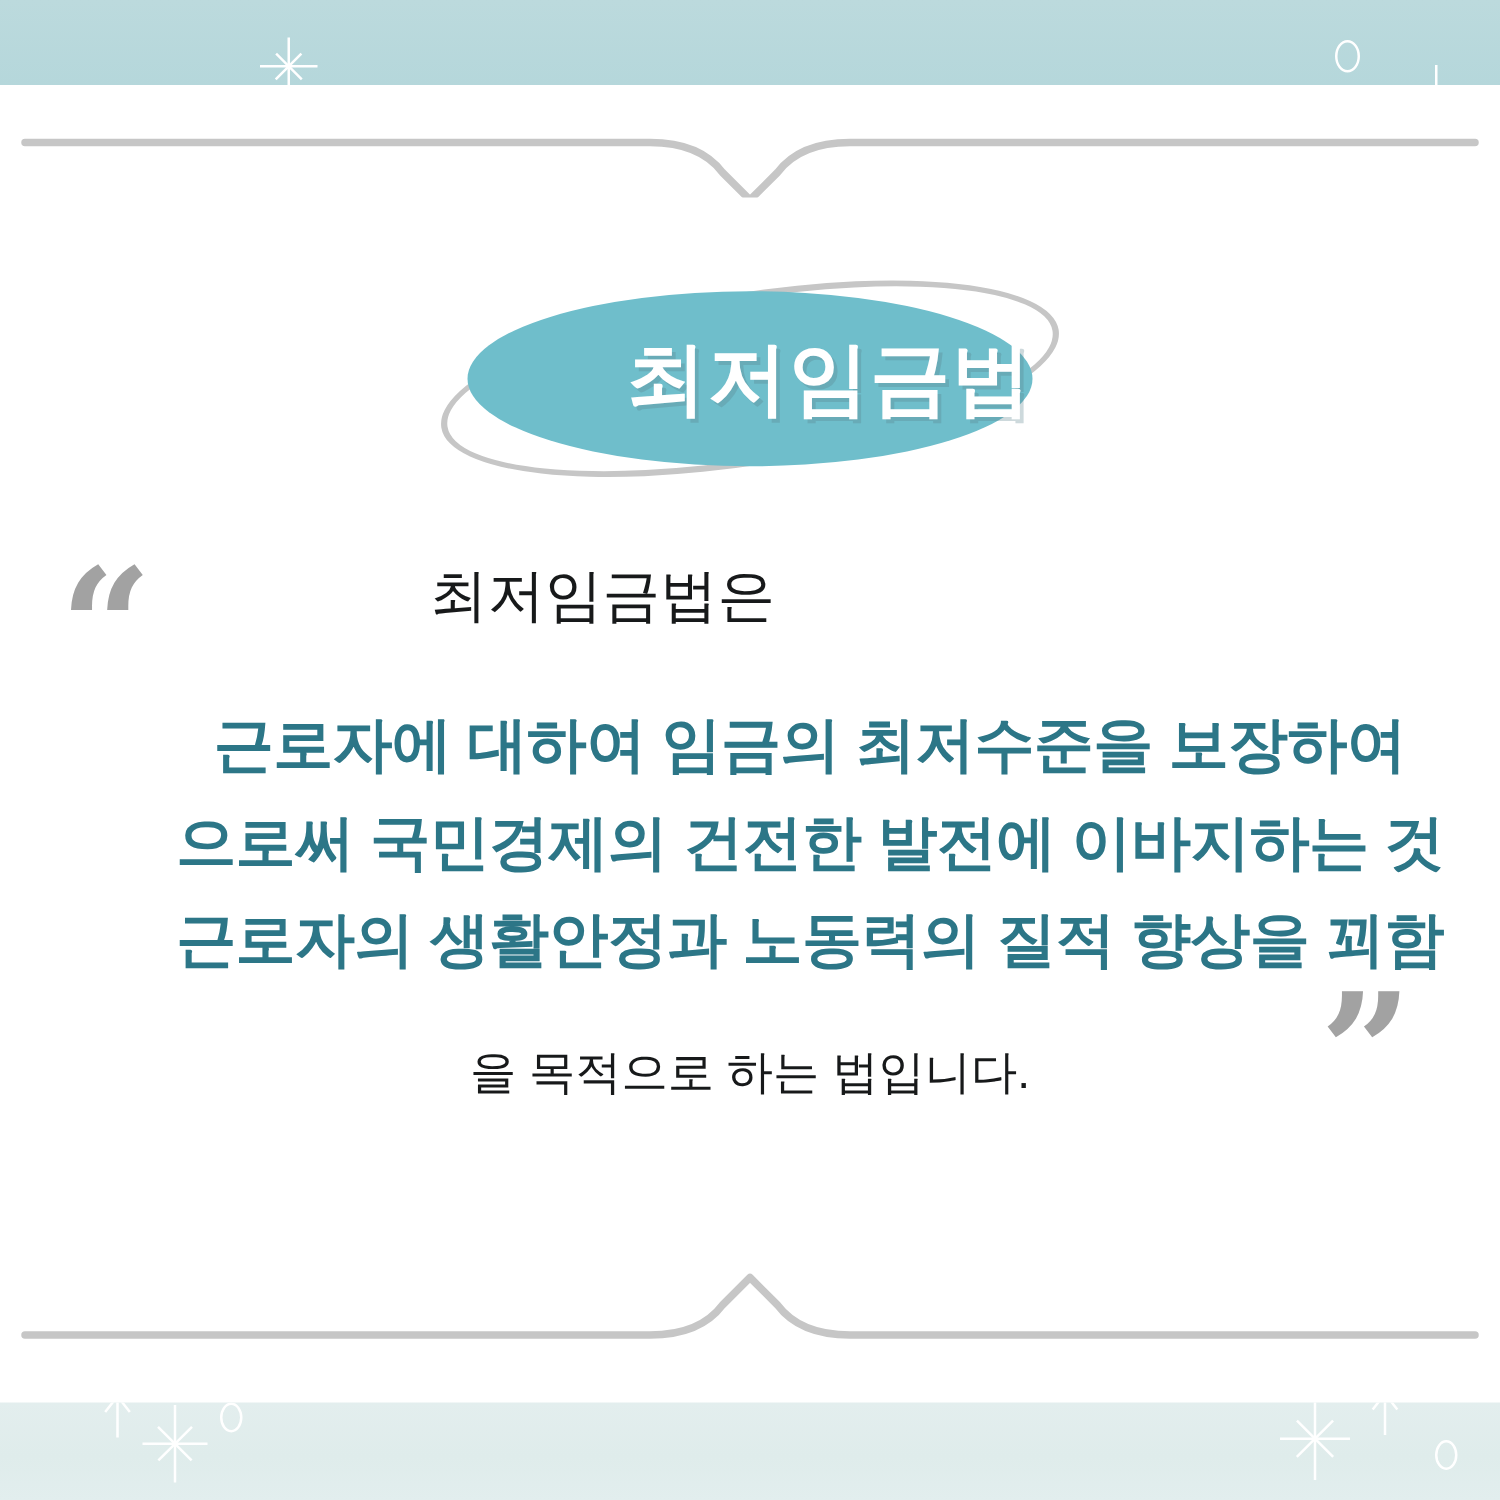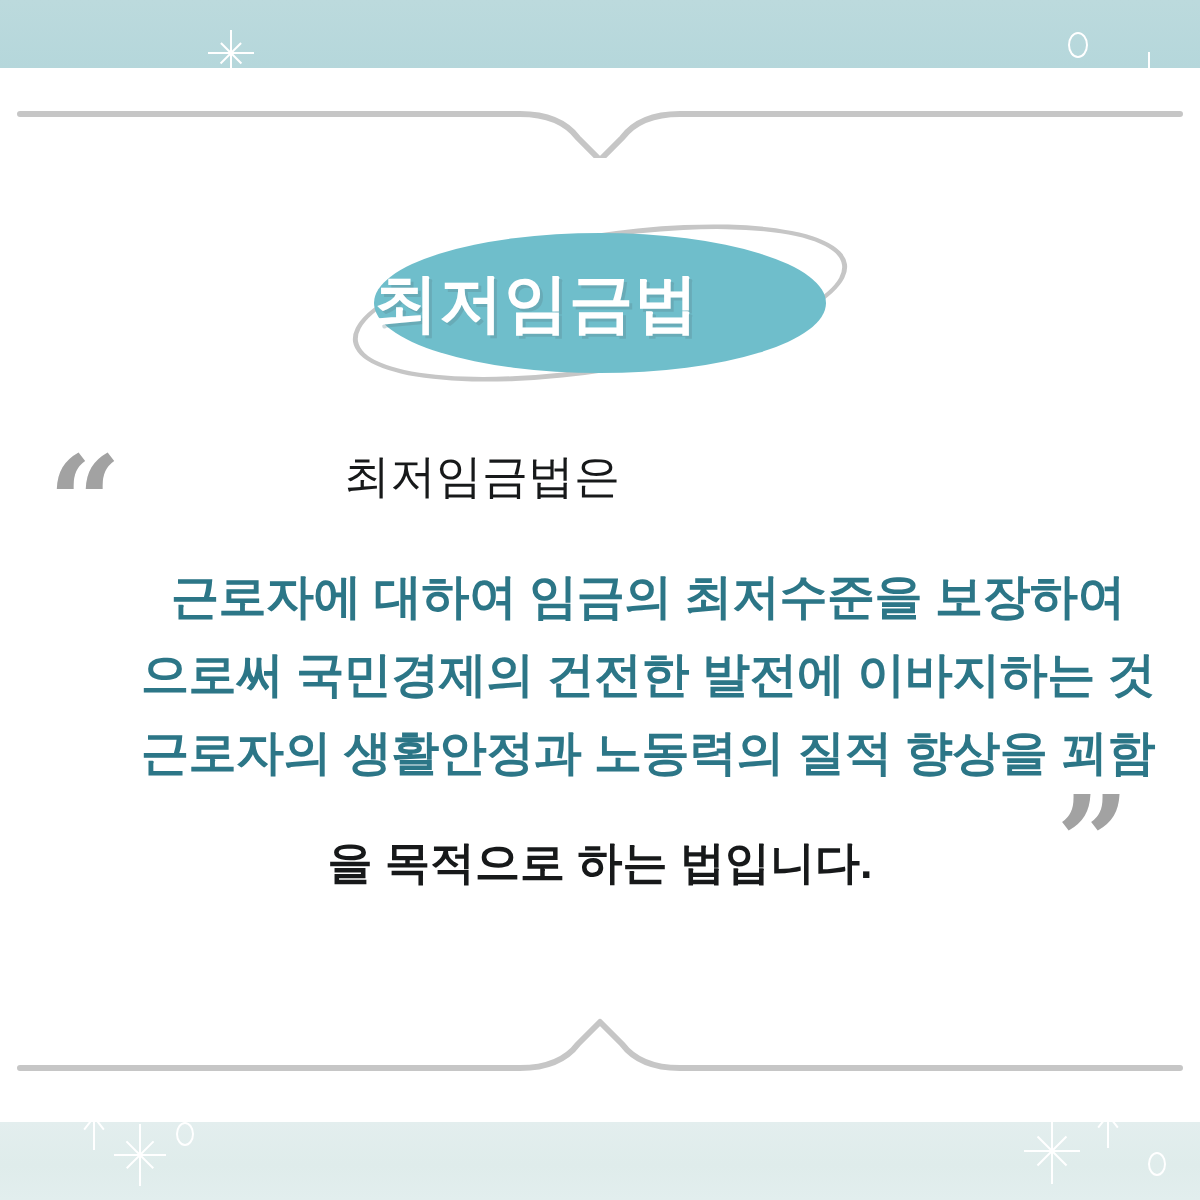--- a/index.html
+++ b/index.html
@@ -153,21 +153,21 @@
     left: 50%;
     top: 50%;
     width: 452px;
     height: 140px;
     margin-left: -226px;
     margin-top: -70px;
     background: #6fbecb;
     border-radius: 50%;
     display: flex;
     align-items: center;
-    justify-content: flex-start;
+    justify-content: flex-end;
   }
   .title-text {
     color: #ffffff;
     font-size: 64px;
     font-weight: 700;
     letter-spacing: 1px;
     line-height: 1;
     text-shadow: 3px 3px 0 rgba(90,130,140,0.30);
     white-space: nowrap;
   }
@@ -201,24 +201,24 @@
     letter-spacing: -0.5px;
     white-space: nowrap;
   }
 
   .closing {
     position: absolute;
     left: 0;
     top: 835px;
     width: 1200px;
     text-align: center;
-    font-size: 45px;
+    font-size: 37px;
     color: #17191a;
     line-height: 1.25;
-    font-weight: 700;
+    font-weight: 400;
   }
 
   
   .quote {
     position: absolute;
     color: #a2a2a2;
     font-family: "DejaVu Serif", "Liberation Serif", serif;
     font-size: 128px;
     line-height: 1;
     font-weight: 700;

